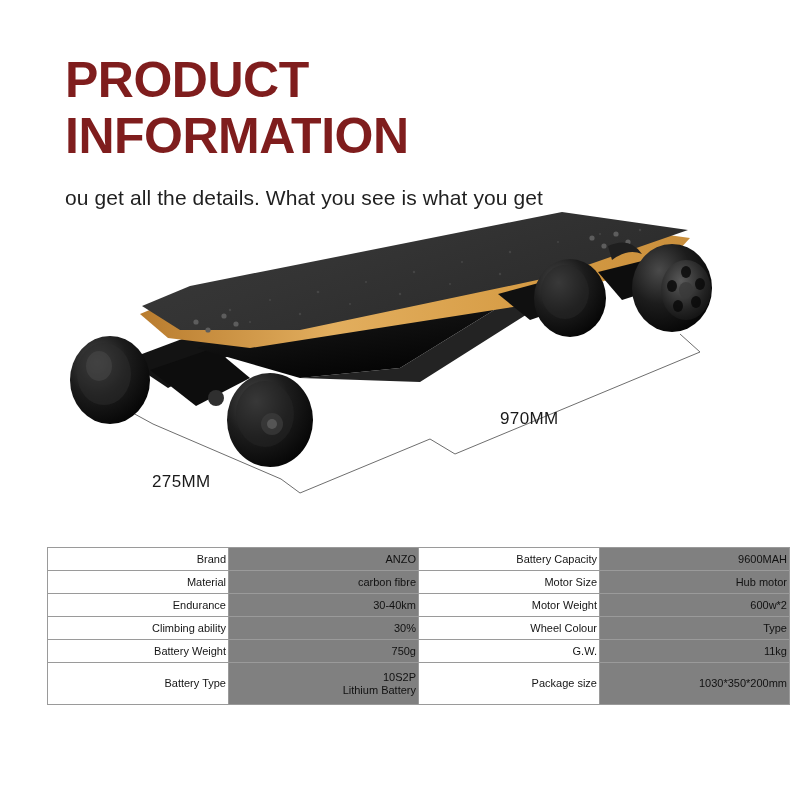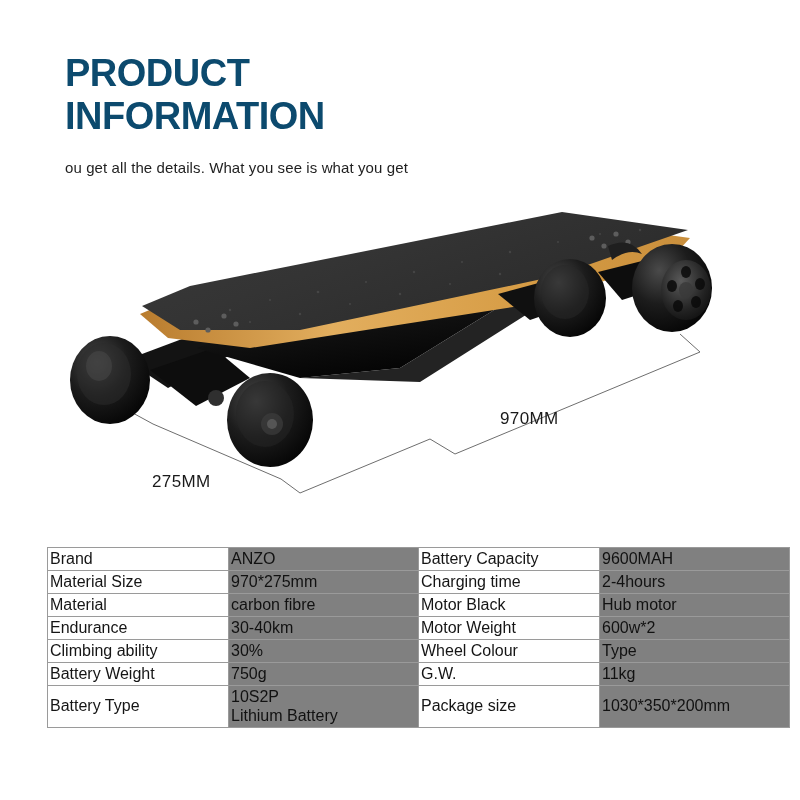--- a/index.html
+++ b/index.html
@@ -8,30 +8,30 @@
     background:#ffffff;
     font-family:"Liberation Sans", sans-serif;
     color:#1a1a1a;
     position:relative;
     overflow:hidden;
   }
 
   
   #header { position:absolute; left:65px; top:52px; width:690px; }
   #title {
-    font-size:38px;
+    font-size:50px;
     font-weight:bold;
     line-height:1.12;
     letter-spacing:-0.5px;
-    color:#0c4a6e;
+    color:#7f1d1d;
     white-space:pre-line;
   }
   #subtitle {
     margin-top:22px;
-    font-size:15px;
+    font-size:21px;
     font-weight:normal;
     color:#1f1f1f;
     letter-spacing:0.1px;
   }
 
   
   #hero {
     position:absolute;
     left:0; top:202px;
     width:800px; height:340px;
@@ -50,22 +50,22 @@
   #spec-table {
     position:absolute;
     left:47px; top:547px;
     width:708px;
     border-collapse:collapse;
     table-layout:fixed;
   }
   #spec-table td {
     border:1px solid #9a9a9a;
     height:23px;
-    font-size:16px;
-    text-align:left;
+    font-size:11px;
+    text-align:right;
     vertical-align:middle;
     line-height:1.15;
     color:#151515;
     padding:0 2px;
   }
   #spec-table td.label { background:#ffffff; width:181px; }
   #spec-table td.value { background:#808080; width:190px; color:#111111; }
   #spec-table tr.tall td { height:42px; }
   .stack { display:block; }
   .stack span { display:block; }
@@ -194,29 +194,23 @@
 
 <table id="spec-table">
   <tbody>
     <tr>
       <td class="label">Brand</td>
       <td class="value">ANZO</td>
       <td class="label">Battery Capacity</td>
       <td class="value">9600MAH</td>
     </tr>
     <tr>
-      <td class="label">Material Size</td>
-      <td class="value">970*275mm</td>
-      <td class="label">Charging time</td>
-      <td class="value">2-4hours</td>
-    </tr>
-    <tr>
       <td class="label">Material</td>
       <td class="value">carbon fibre</td>
-      <td class="label">Motor Black</td>
+      <td class="label">Motor Size</td>
       <td class="value">Hub motor</td>
     </tr>
     <tr>
       <td class="label">Endurance</td>
       <td class="value">30-40km</td>
       <td class="label">Motor Weight</td>
       <td class="value">600w*2</td>
     </tr>
     <tr>
       <td class="label">Climbing ability</td>

